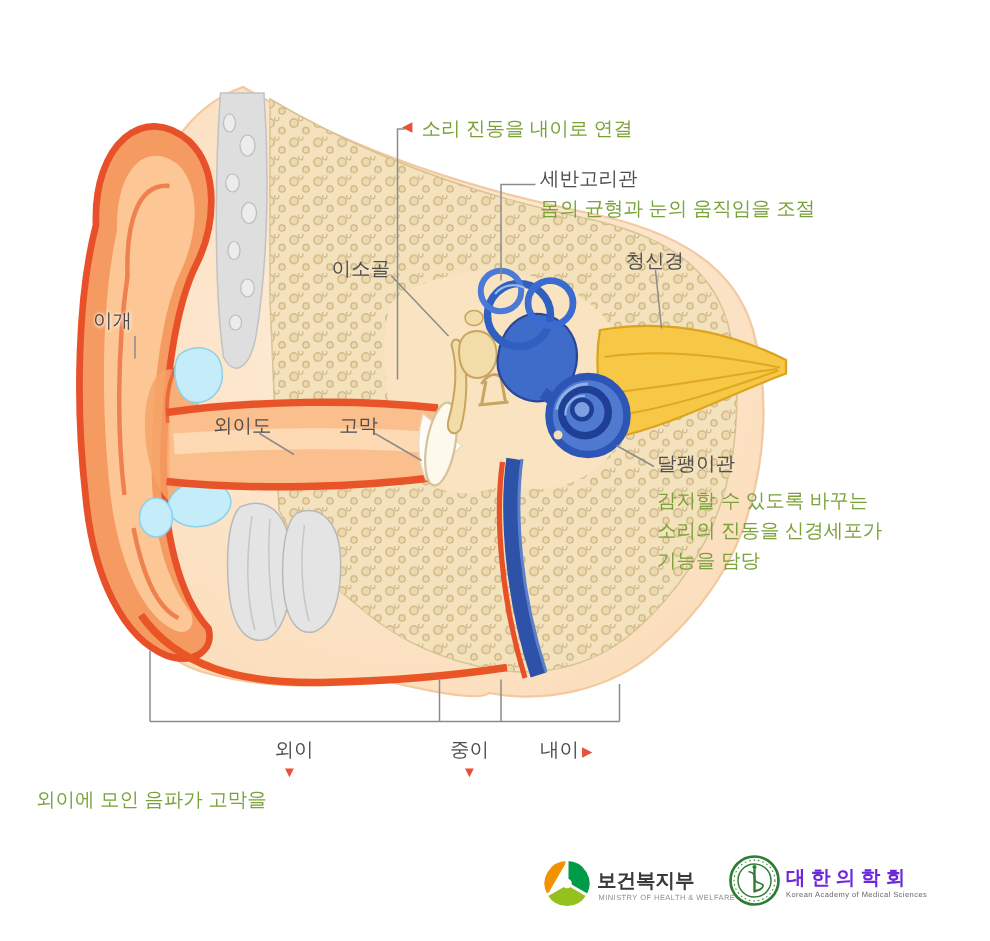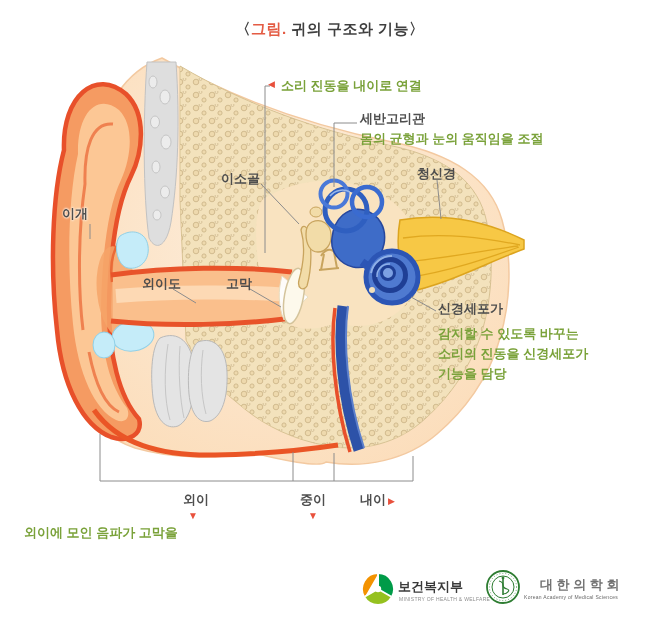--- a/index.html
+++ b/index.html
@@ -6,30 +6,30 @@
   .page{
     position:relative;width:660px;height:627px;background:#fff;overflow:hidden;
     font-family:"Liberation Sans",sans-serif;
   }
   .ill{position:absolute;left:0;top:0;}
   .title{
     position:absolute;left:0;top:20px;width:100%;text-align:center;
     font-size:15px;font-weight:bold;color:#3f3f3f;letter-spacing:.5px;
   }
   .title .fig{color:var(--title-red,#e45c44);}
-  .lbl{position:absolute;font-size:13px;line-height:16px;white-space:nowrap;font-weight:bold;}
+  .lbl{position:absolute;font-size:13px;line-height:16px;white-space:nowrap;}
   .dark{color:var(--label-gray,#4e4e4e);}
   .green{color:var(--annotation-green,#7aa23a);}
   .onskin{text-shadow:0 1px 2px rgba(255,240,225,.95),0 -1px 2px rgba(255,240,225,.95),1px 0 2px rgba(255,240,225,.95);text-align:right;}
   .arrow{position:absolute;color:var(--accent-red,#e8503c);font-size:9px;line-height:9px;}
   .desc-line{display:block;}
   .center{text-align:left;}
   .footer-name{position:absolute;font-size:13px;font-weight:bold;color:#3a3a3a;white-space:nowrap;}
   .footer-sub{position:absolute;font-size:5px;color:#8e8e8e;letter-spacing:.3px;white-space:nowrap;}
-  .kams-name{color:#737373;margin-left:16px;}
+  .kams-name{color:#6d28d9;}
   .logo{position:absolute;}
 </style>
 </head>
 <body>
 
 <div class="page">
 
   <svg class="ill" width="660" height="627" viewBox="0 0 660 627">
     <defs>
       <pattern id="boneDots" width="16" height="13" patternUnits="userSpaceOnUse">
@@ -176,35 +176,34 @@
              M 250,289 L 281,307
              M 436,311 L 411,297" fill="none" stroke="#8c8c8c" stroke-width="1"></path>
 
     <path d="M 100,434 L 100,481
              M 293,452 L 293,481
              M 334,453 L 334,481
              M 413,456 L 413,481
              M 100,481 L 413,481" fill="none" stroke="#8c8c8c" stroke-width="1"></path>
   </svg>
 
-  <div class="title"><span>〈</span><span class="fig">그림.</span><span> 귀의 구조와 기능</span><span>〉</span></div>
 
   <div class="arrow" style="left:268px;top:80px">◀</div>
   <div class="lbl green" style="left:281px;top:78px">소리 진동을 내이로 연결</div>
 
   <div class="lbl dark" style="left:360px;top:111px">세반고리관</div>
   <div class="lbl green" style="left:360px;top:131px">몸의 균형과 눈의 움직임을 조절</div>
 
   <div class="lbl dark" style="left:221px;top:171px">이소골</div>
   <div class="lbl dark" style="left:417px;top:166px">청신경</div>
   <div class="lbl dark onskin" style="left:62px;top:206px">이개</div>
   <div class="lbl dark" style="left:142px;top:276px">외이도</div>
   <div class="lbl dark" style="left:226px;top:276px">고막</div>
 
-  <div class="lbl dark" style="left:438px;top:301px">신경세포가</div>
+  <div class="lbl dark" style="left:438px;top:301px">달팽이관</div>
   <div class="lbl green" style="left:438px;top:324px;line-height:20px">
     <span class="desc-line">감지할 수 있도록 바꾸는</span>
     <span class="desc-line">소리의 진동을 신경세포가</span>
     <span class="desc-line">기능을 담당</span>
   </div>
 
   <div class="lbl dark" style="left:183px;top:492px">외이</div>
   <div class="lbl dark" style="left:300px;top:492px">중이</div>
   <div class="lbl dark" style="left:360px;top:492px">내이</div>
 

